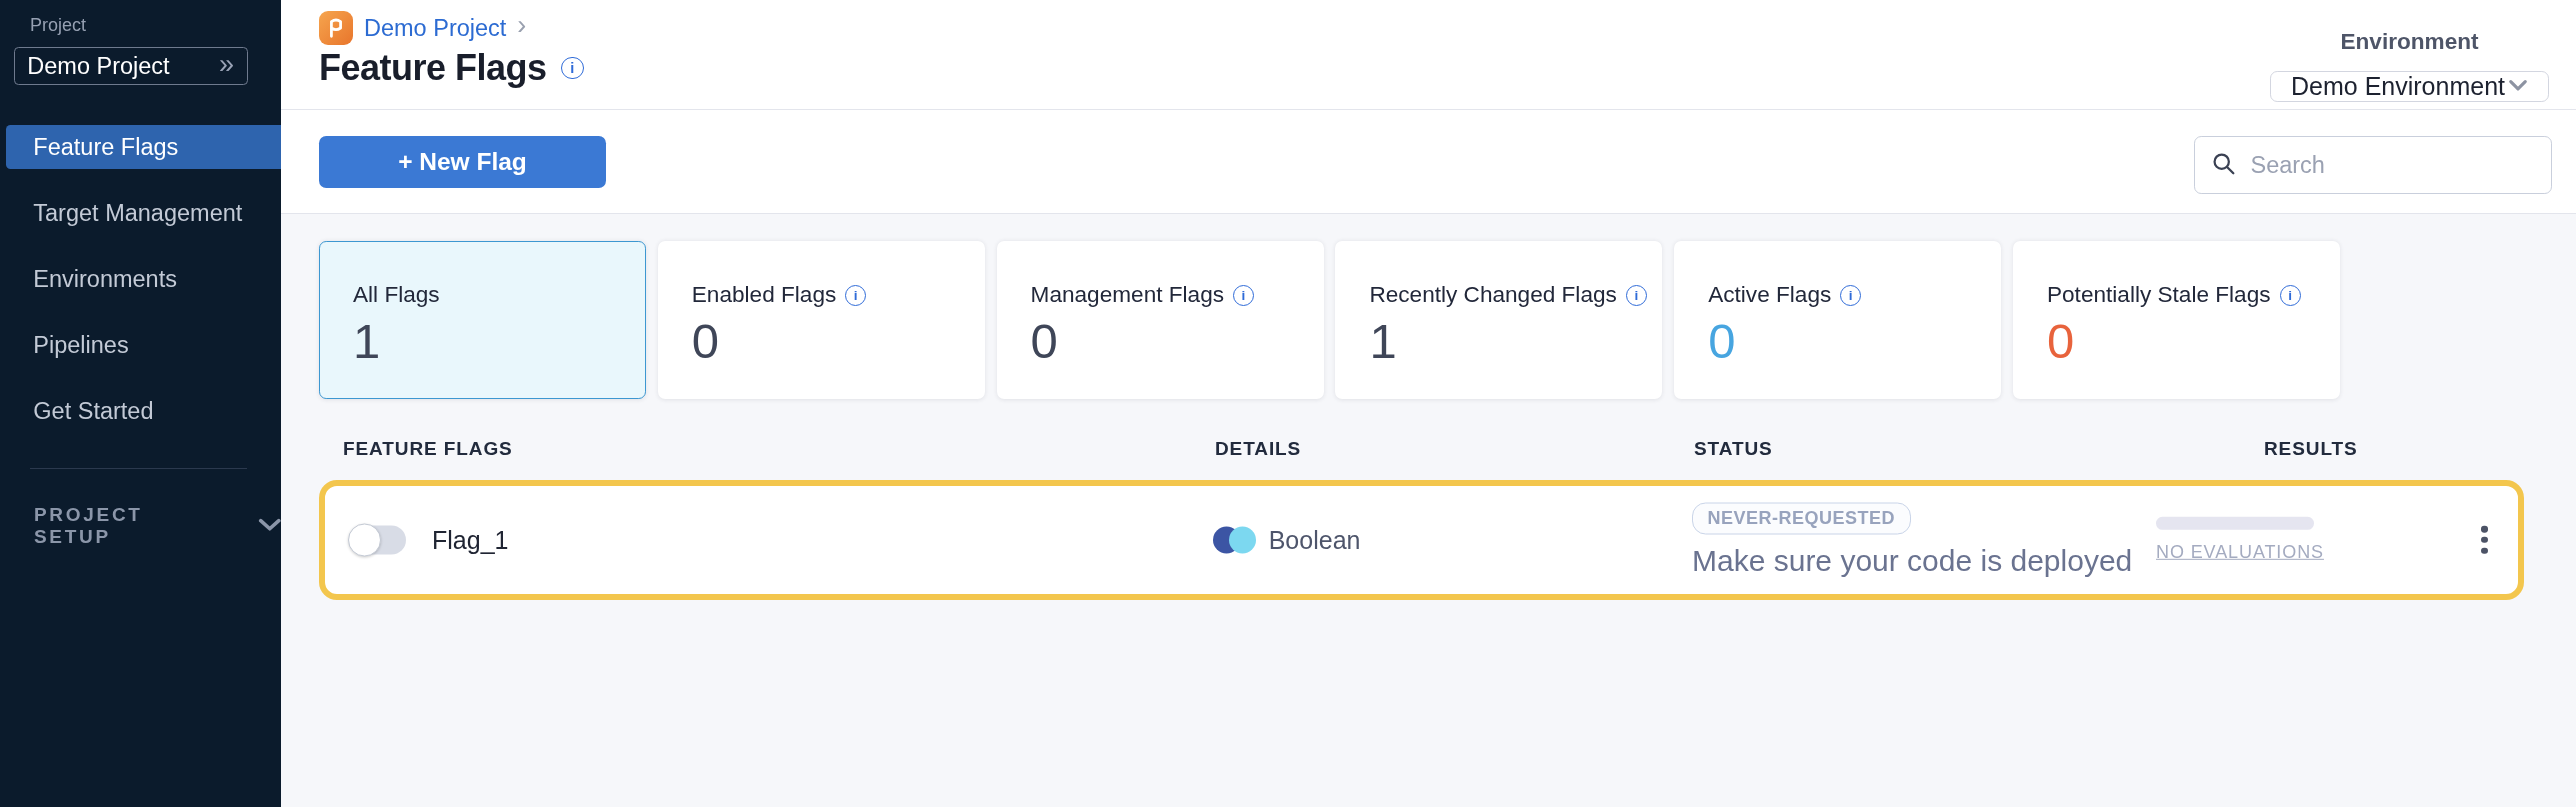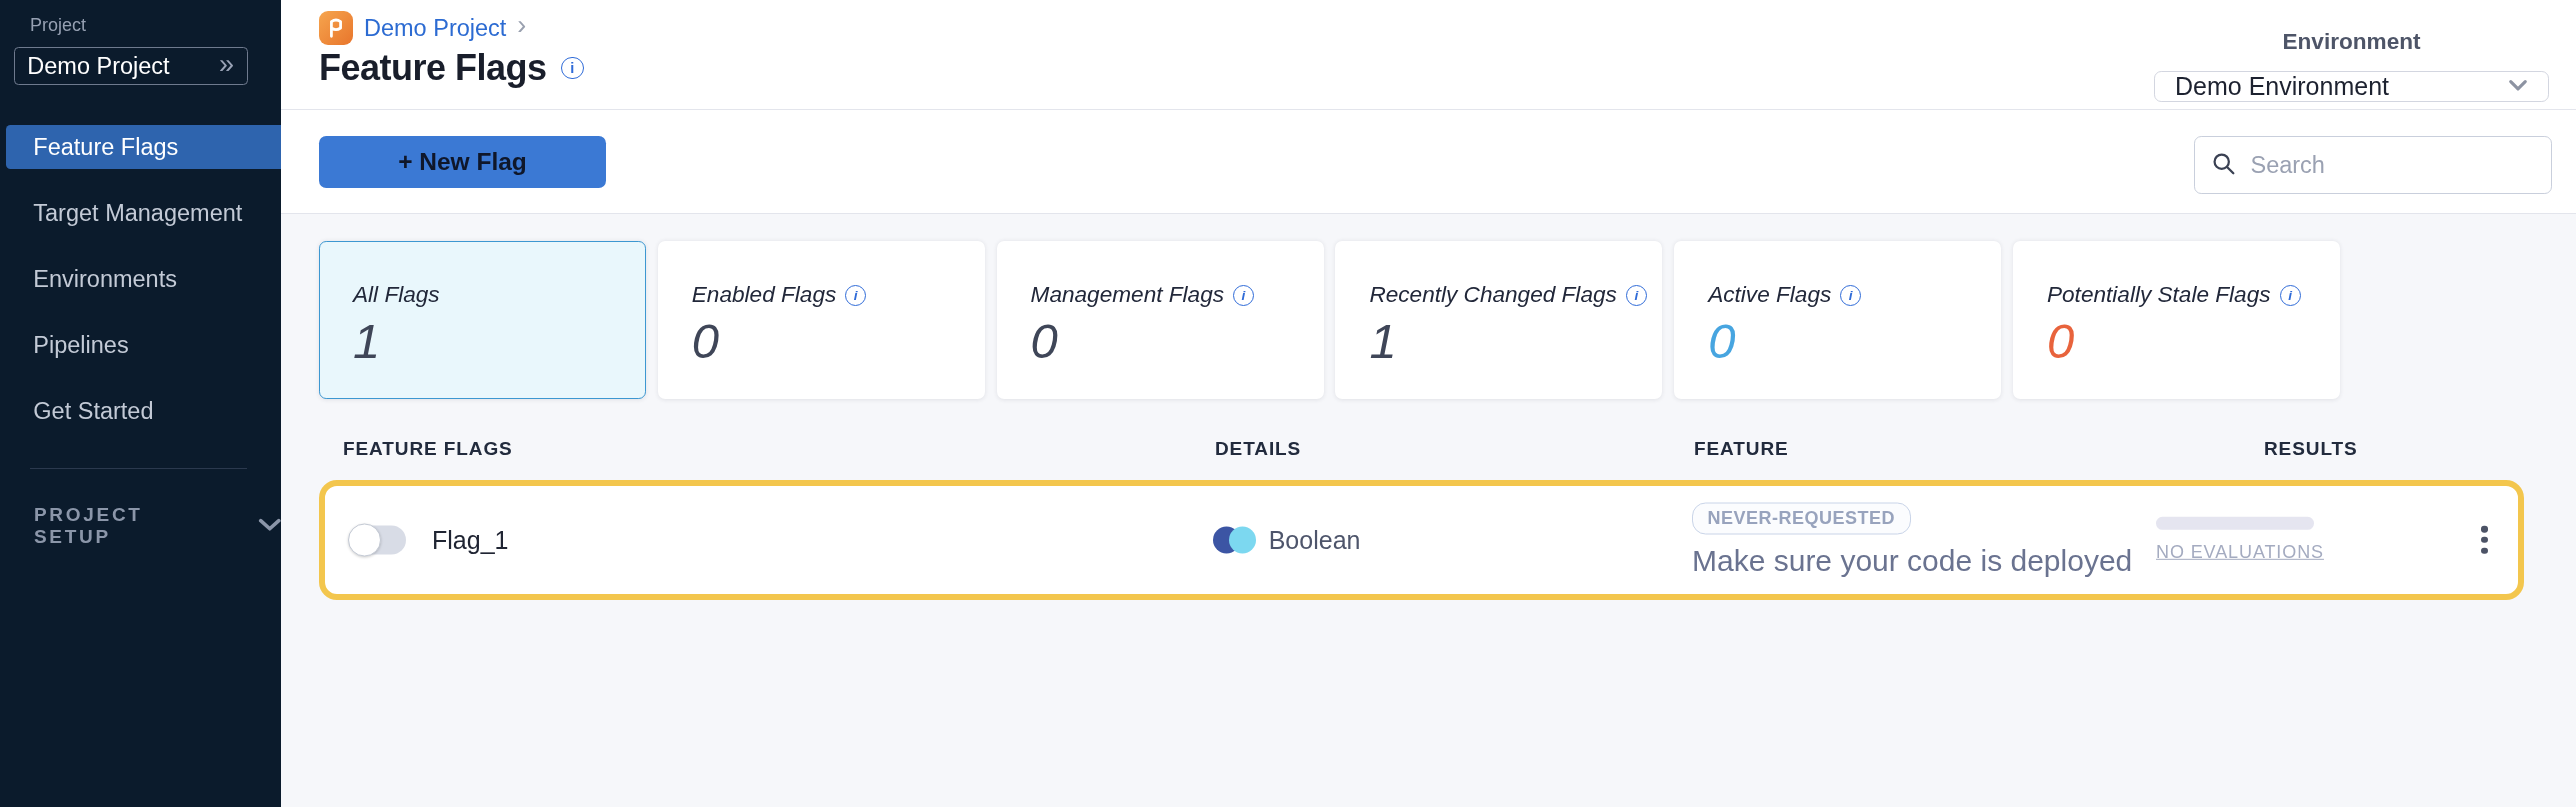--- a/index.html
+++ b/index.html
@@ -25,33 +25,33 @@
   .breadcrumb{position:absolute;left:38px;top:11px;display:flex;align-items:center;gap:11px;}
   .crumb-icon{width:34px;height:34px;border-radius:9px;background:linear-gradient(135deg,#f6a54e,#e8752c);display:flex;align-items:center;justify-content:center;}
   .crumb-link{font-size:23.5px;color:#2c6bd2;cursor:pointer;}
   .crumb-sep{font-size:27px;color:#99a0af;line-height:1;margin-top:-5.4px;}
   .title-row{position:absolute;left:38px;top:47px;display:flex;align-items:center;gap:14.5px;}
   .page-title{font-size:36px;font-weight:bold;color:#191e2b;letter-spacing:-0.5px;}
   .info-icon{display:inline-flex;align-items:center;justify-content:center;width:22.6px;height:22.6px;border:1.8px solid #2f6bd8;border-radius:50%;color:#2f6bd8;font-size:14.5px;font-weight:bold;cursor:pointer;flex:none;}
   .info-icon.small{width:21px;height:21px;font-size:13.6px;}
   .env-group{position:absolute;right:27px;top:29px;height:55px;display:flex;align-items:center;gap:16.3px;flex-direction:column;}
   .env-label{font-size:22.6px;color:#4e5568;font-weight:bold;}
-  .env-select{width:395px;height:55px;background:#ffffff;border:0.9px solid #d3d6e0;border-radius:7.2px;display:flex;align-items:center;padding:0 20px;cursor:pointer;}
+  .env-select{width:279px;height:55px;background:#ffffff;border:0.9px solid #d3d6e0;border-radius:7.2px;display:flex;align-items:center;padding:0 20px;cursor:pointer;}
   .env-value{flex:1;font-size:25px;color:#1d2230;}
 
   
   .toolbar-band{position:absolute;left:281px;top:110px;width:2295px;height:104px;background:#ffffff;border-bottom:0.9px solid #e3e5ec;}
-  .new-flag-btn{position:absolute;left:38px;top:26px;width:287px;height:52px;background:#3b79d4;border:none;border-radius:7.2px;color:#0f172a;font-size:24.5px;font-weight:bold;cursor:pointer;}
+  .new-flag-btn{position:absolute;left:38px;top:26px;width:287px;height:52px;background:#3b79d4;border:none;border-radius:7.2px;color:#ffffff;font-size:24.5px;font-weight:bold;cursor:pointer;}
   .search-box{position:absolute;right:24.5px;top:26px;width:358px;height:58px;background:#ffffff;border:1.8px solid #c9cfdc;border-radius:7.2px;display:flex;align-items:center;gap:12.7px;padding:0 16.3px;}
   .search-box input{border:none;outline:none;flex:1;font-size:23.5px;color:#333a4c;background:transparent;}
   .search-box input::placeholder{color:#9aa1b2;}
 
   
   .content{position:absolute;left:281px;top:214px;width:2295px;height:594px;background:#f6f7fa;}
-  .cards{position:absolute;left:38px;top:27px;display:flex;gap:11.8px;font-style:italic;}
+  .cards{position:absolute;left:38px;top:27px;display:flex;gap:11.8px;}
   .card{width:327px;height:158px;background:#ffffff;border:1.8px solid transparent;border-radius:7.2px;box-shadow:0 0.9px 4.5px rgba(40,41,61,0.10);padding:40px 33px 0 33px;cursor:pointer;}
   .card.selected{background:#e9f7fc;border-color:#3c97d1;}
   .card-label-row{display:flex;align-items:center;gap:9px;}
   .card-label{font-size:22.6px;color:#22283a;white-space:nowrap;}
   .card-value{font-size:49px;color:#3f4658;margin-top:9px;line-height:1;}
   .card-value.blue{color:#47a5e0;}
   .card-value.orange{color:#e8633c;}
 
   .col-head{position:absolute;top:224px;font-size:19px;font-weight:bold;letter-spacing:0.9px;color:#222b3d;}
   .col-head.c1{left:62px;} .col-head.c2{left:934px;} .col-head.c3{left:1413px;} .col-head.c4{left:1983px;}
@@ -185,21 +185,21 @@
         <div class="card-label-row">
             <span class="card-label">Potentially Stale Flags</span>
             <span class="info-icon small">i</span>
           </div>
         <div class="card-value orange">0</div>
       </div>
     </div>
 
     <span class="col-head c1">FEATURE FLAGS</span>
     <span class="col-head c2">DETAILS</span>
-    <span class="col-head c3">FEATURE</span>
+    <span class="col-head c3">STATUS</span>
     <span class="col-head c4">RESULTS</span>
 
     <div class="flag-row">
       <div class="toggle">
         <div class="toggle-knob"></div>
       </div>
       <span class="flag-name">Flag_1</span>
       <div class="type-group">
         <span class="bool-icon">
             <i class="b1"></i>

